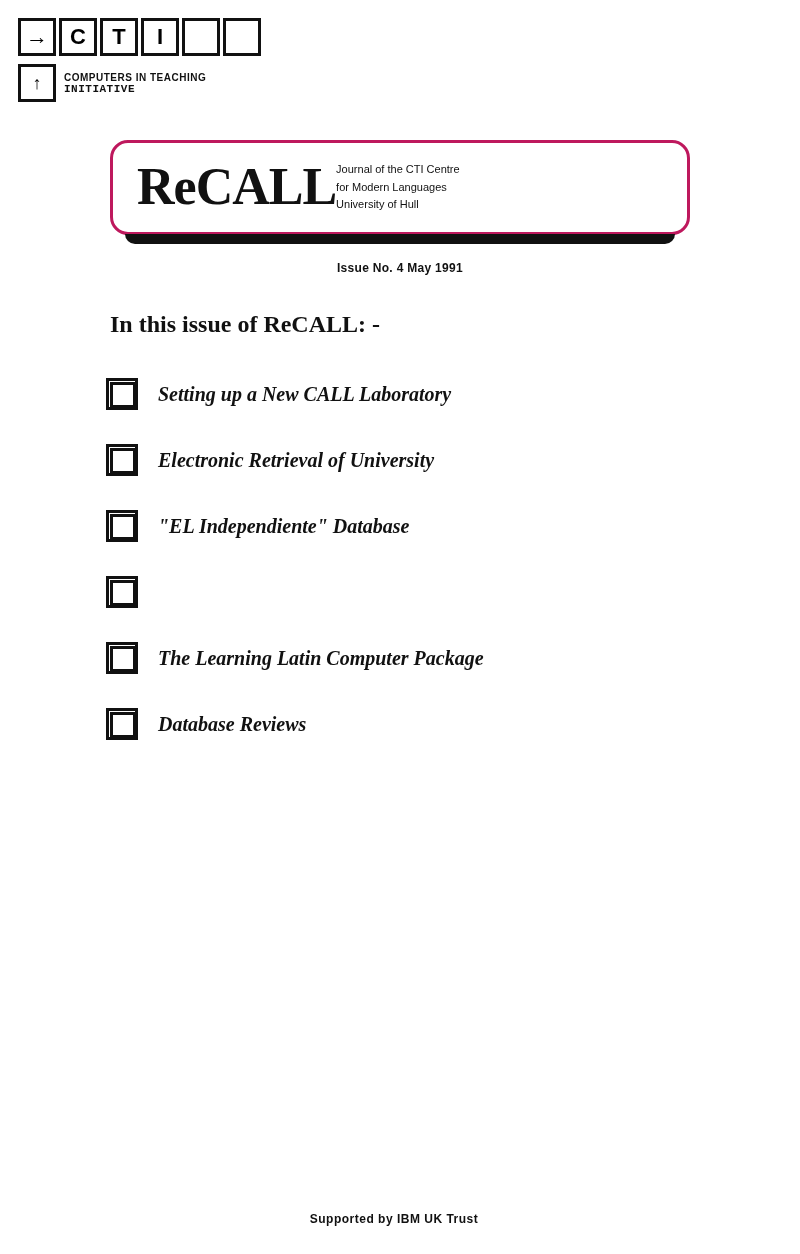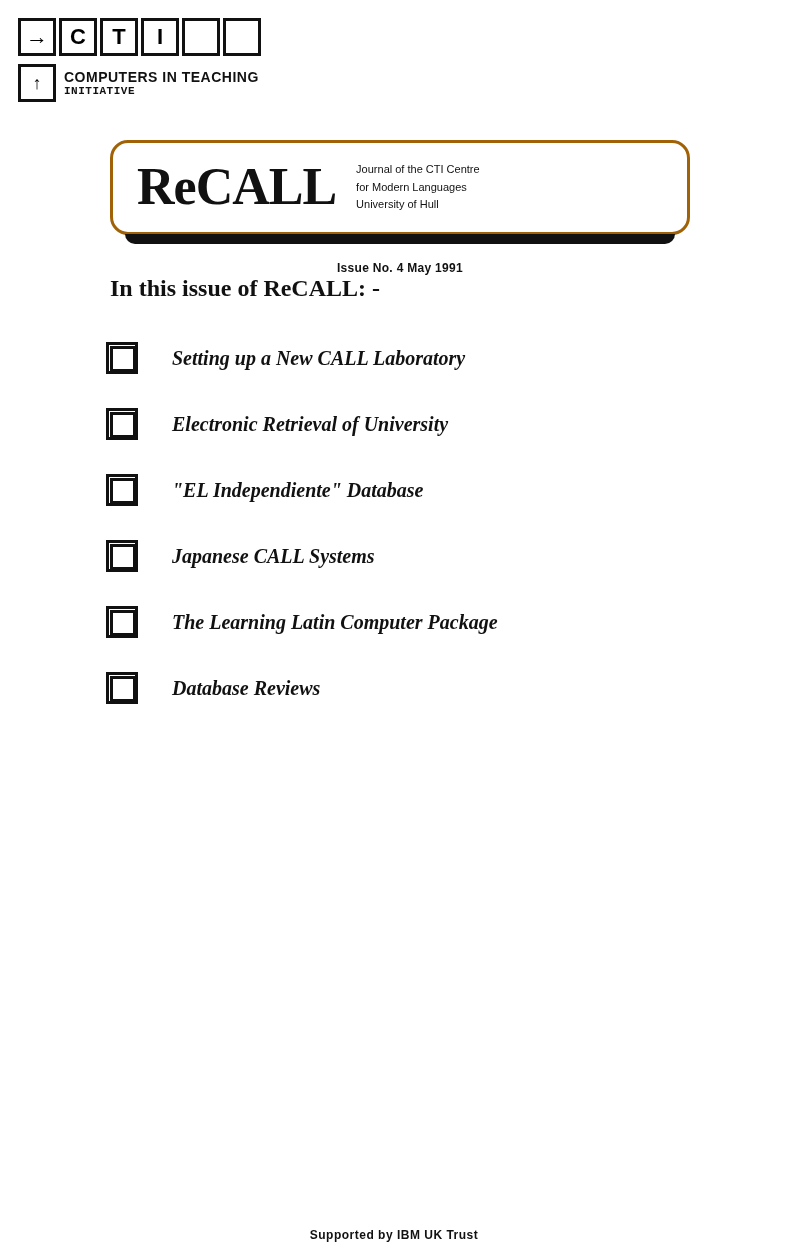--- a/index.html
+++ b/index.html
@@ -65,21 +65,21 @@
       background: #fff;
     }
 
     .logo-text-block {
       display: flex;
       flex-direction: column;
     }
 
     .logo-text-line1 {
       font-family: Arial, sans-serif;
-      font-size: 14px;
+      font-size: 10px;
       font-weight: bold;
       letter-spacing: 0.5px;
       color: #111;
       text-align: right;
     }
 
     .logo-text-line2 {
       font-family: Liberation Mono, monospace;
       font-size: 11px;
       font-weight: bold;
@@ -89,26 +89,25 @@
 
     
     .main-content {
       margin: 0 auto;
       width: 580px;
       padding-top: 140px;
     }
 
     
     .recall-box {
-      border: 3px solid #a16207;
+      border: 3px solid #be185d;
       border-radius: 18px;
       padding: 18px 24px;
       display: flex;
       align-items: center;
-      gap: 20px;
       background: #fff;
       position: relative;
       margin-bottom: 0;
     }
 
     .recall-box::after {
       content: '';
       display: block;
       position: absolute;
       bottom: -12px;
@@ -139,38 +138,39 @@
       text-align: center;
       margin-top: 26px;
       font-size: 12px;
       font-weight: bold;
       font-family: Arial, sans-serif;
       color: #111;
       letter-spacing: 0.3px;
     }
 
     .in-this-issue {
+      margin-top: 36px;
       font-size: 24px;
       font-weight: bold;
       font-family: Georgia, serif;
       color: #111;
     }
 
     
     .issue-items {
       margin-top: 24px;
       display: flex;
       flex-direction: column;
       gap: 0;
     }
 
     .issue-item {
       display: flex;
       align-items: center;
-      gap: 36px;
+      gap: 22px;
       padding: 20px 0;
     }
 
     .checkbox-icon {
       width: 26px;
       height: 26px;
       border: 3px solid #111;
       flex-shrink: 0;
       background: #fff;
       position: relative;
@@ -194,21 +194,21 @@
       font-style: italic;
       font-weight: bold;
       font-family: Georgia, serif;
       color: #111;
     }
 
     
     .footer {
       text-align: center;
       position: absolute;
-      bottom: 12px;
+      bottom: 28px;
       width: 788px;
       font-family: Arial, sans-serif;
       font-size: 12px;
       font-weight: bold;
       letter-spacing: 0.5px;
       color: #111;
     }
   </style>
 </head>
 <body>
@@ -258,21 +258,20 @@
       <span class="item-text">Electronic  Retrieval  of  University</span>
     </div>
 
     <div class="issue-item">
       <div class="checkbox-icon shadow"></div>
       <span class="item-text">"EL Independiente" Database</span>
     </div>
 
     <div class="issue-item">
       <div class="checkbox-icon shadow"></div>
-      <span class="item-text">Japanese  CALL  Systems</span>
     </div>
 
     <div class="issue-item">
       <div class="checkbox-icon shadow"></div>
       <span class="item-text">The Learning Latin Computer Package</span>
     </div>
 
 
     <div class="issue-item">
       <div class="checkbox-icon shadow"></div>

